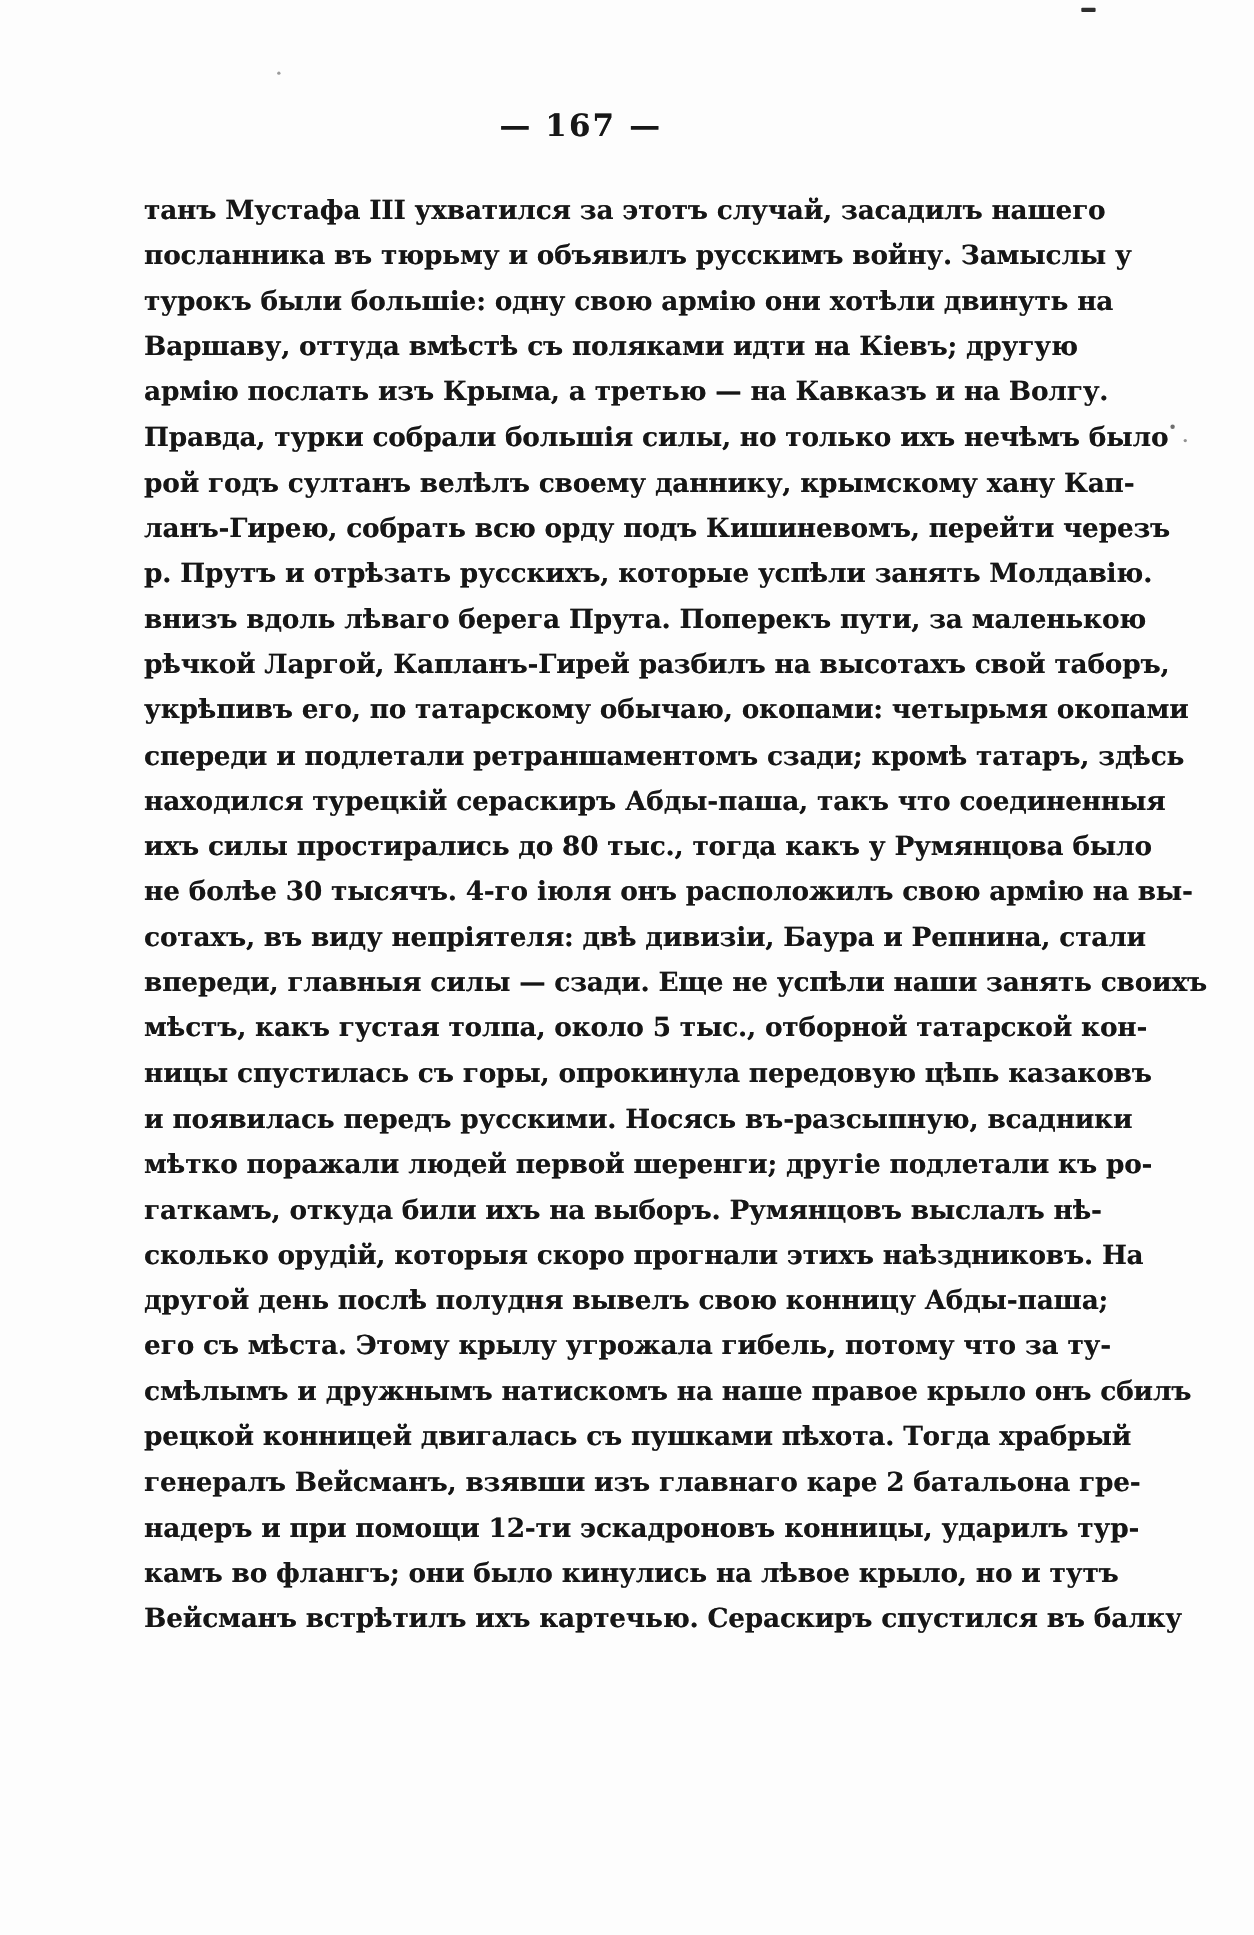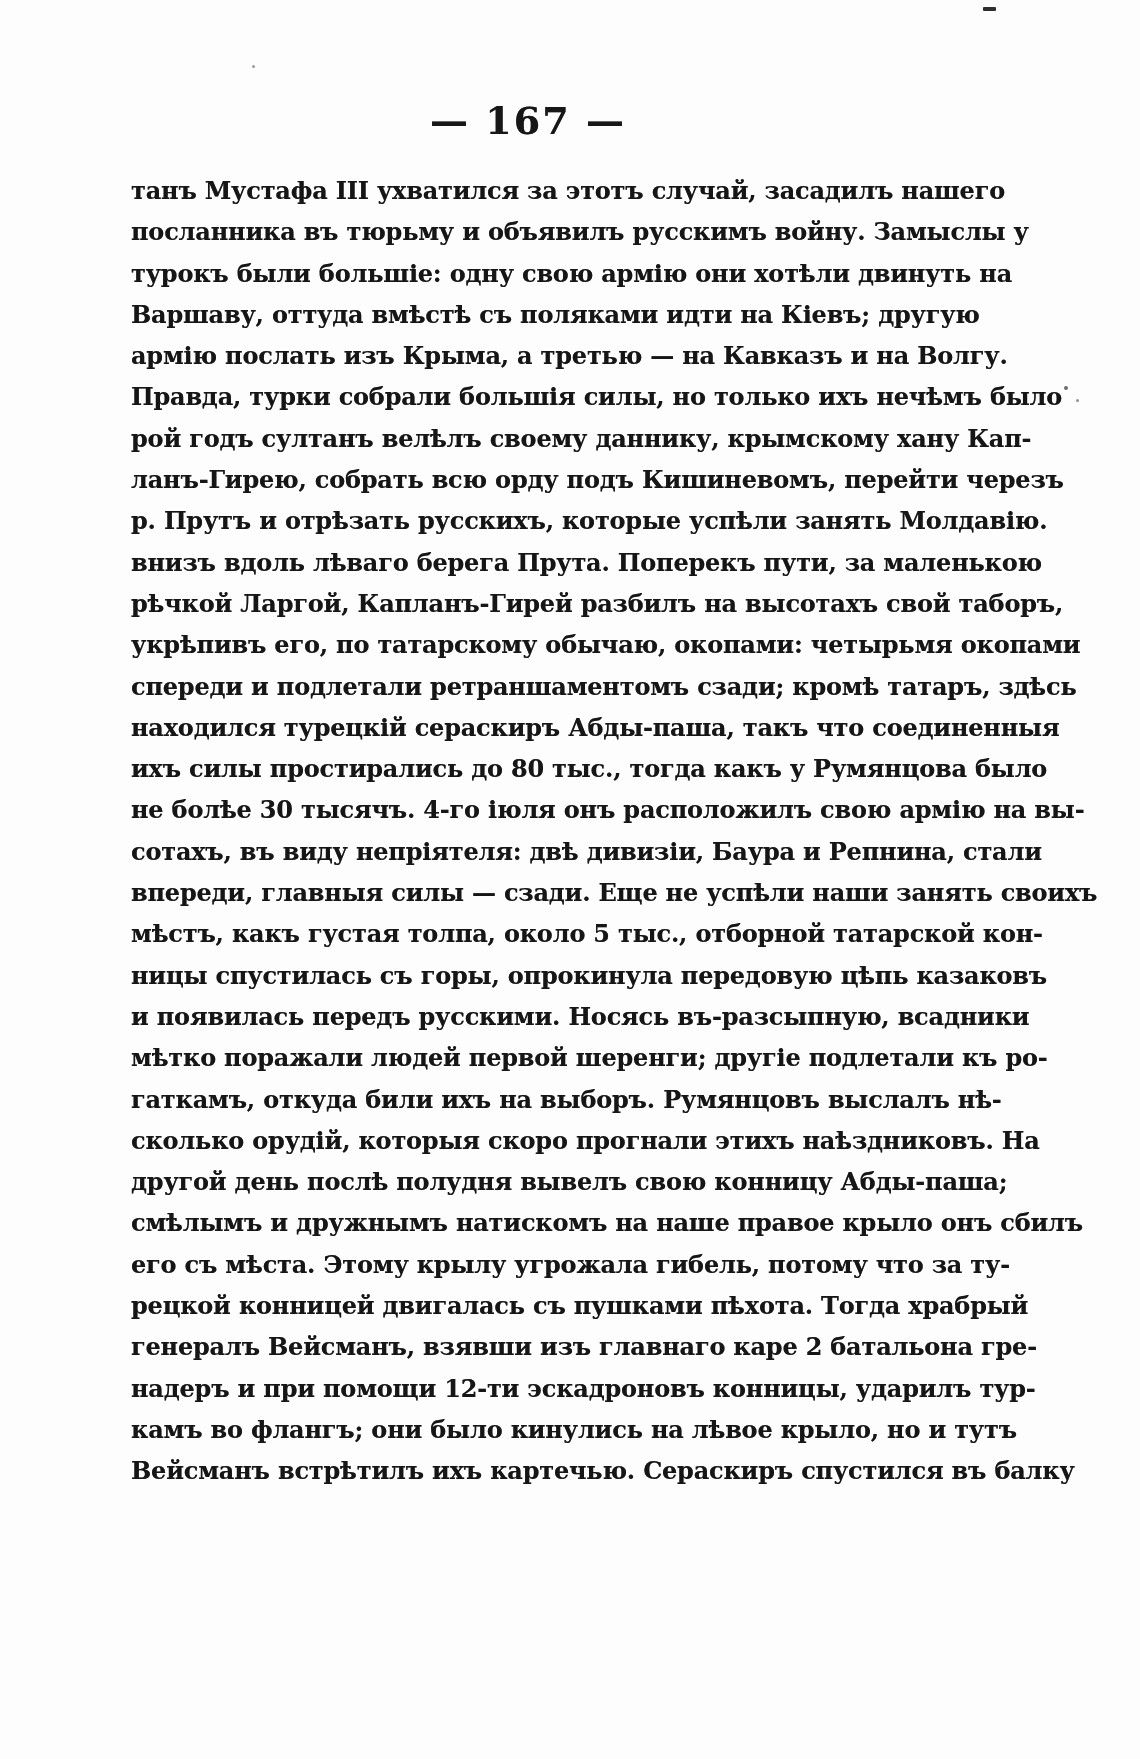--- a/index.html
+++ b/index.html
@@ -15,21 +15,21 @@
     overflow: hidden;
     font-family: "DejaVu Serif", "Liberation Serif", serif;
     color: #141414;
   }
   .page-number {
     position: absolute;
     top: 98px;
     left: 118px;
     width: 820px;
     text-align: center;
-    font-size: 38px;
+    font-size: 28px;
     font-weight: 700;
     letter-spacing: 2px;
     color: #171717;
     text-shadow: 0 0 0.5px rgba(0,0,0,0.55);
   }
   .page-text {
     position: absolute;
     top: 170px;
     left: 131px;
     width: 820px;
@@ -91,22 +91,22 @@
     <div class="line">не болѣе 30 тысячъ. 4-го іюля онъ расположилъ свою армію на вы-</div>
     <div class="line">сотахъ, въ виду непріятеля: двѣ дивизіи, Баура и Репнина, стали</div>
     <div class="line">впереди, главныя силы — сзади. Еще не успѣли наши занять своихъ</div>
     <div class="line">мѣстъ, какъ густая толпа, около 5 тыс., отборной татарской кон-</div>
     <div class="line">ницы спустилась съ горы, опрокинула передовую цѣпь казаковъ</div>
     <div class="line">и появилась передъ русскими. Носясь въ-разсыпную, всадники</div>
     <div class="line">мѣтко поражали людей первой шеренги; другіе подлетали къ ро-</div>
     <div class="line">гаткамъ, откуда били ихъ на выборъ. Румянцовъ выслалъ нѣ-</div>
     <div class="line">сколько орудій, которыя скоро прогнали этихъ наѣздниковъ. На</div>
     <div class="line">другой день послѣ полудня вывелъ свою конницу Абды-паша;</div>
+    <div class="line">его съ мѣста. Этому крылу угрожала гибель, потому что за ту-</div>
     <div class="line">смѣлымъ и дружнымъ натискомъ на наше правое крыло онъ сбилъ</div>
-    <div class="line">его съ мѣста. Этому крылу угрожала гибель, потому что за ту-</div>
     <div class="line">рецкой конницей двигалась съ пушками пѣхота. Тогда храбрый</div>
     <div class="line">генералъ Вейсманъ, взявши изъ главнаго каре 2 батальона гре-</div>
     <div class="line">надеръ и при помощи 12-ти эскадроновъ конницы, ударилъ тур-</div>
     <div class="line">камъ во флангъ; они было кинулись на лѣвое крыло, но и тутъ</div>
     <div class="line">Вейсманъ встрѣтилъ ихъ картечью. Сераскиръ спустился въ балку</div>
   </div>
 
 </div>
 
 </body></html>

